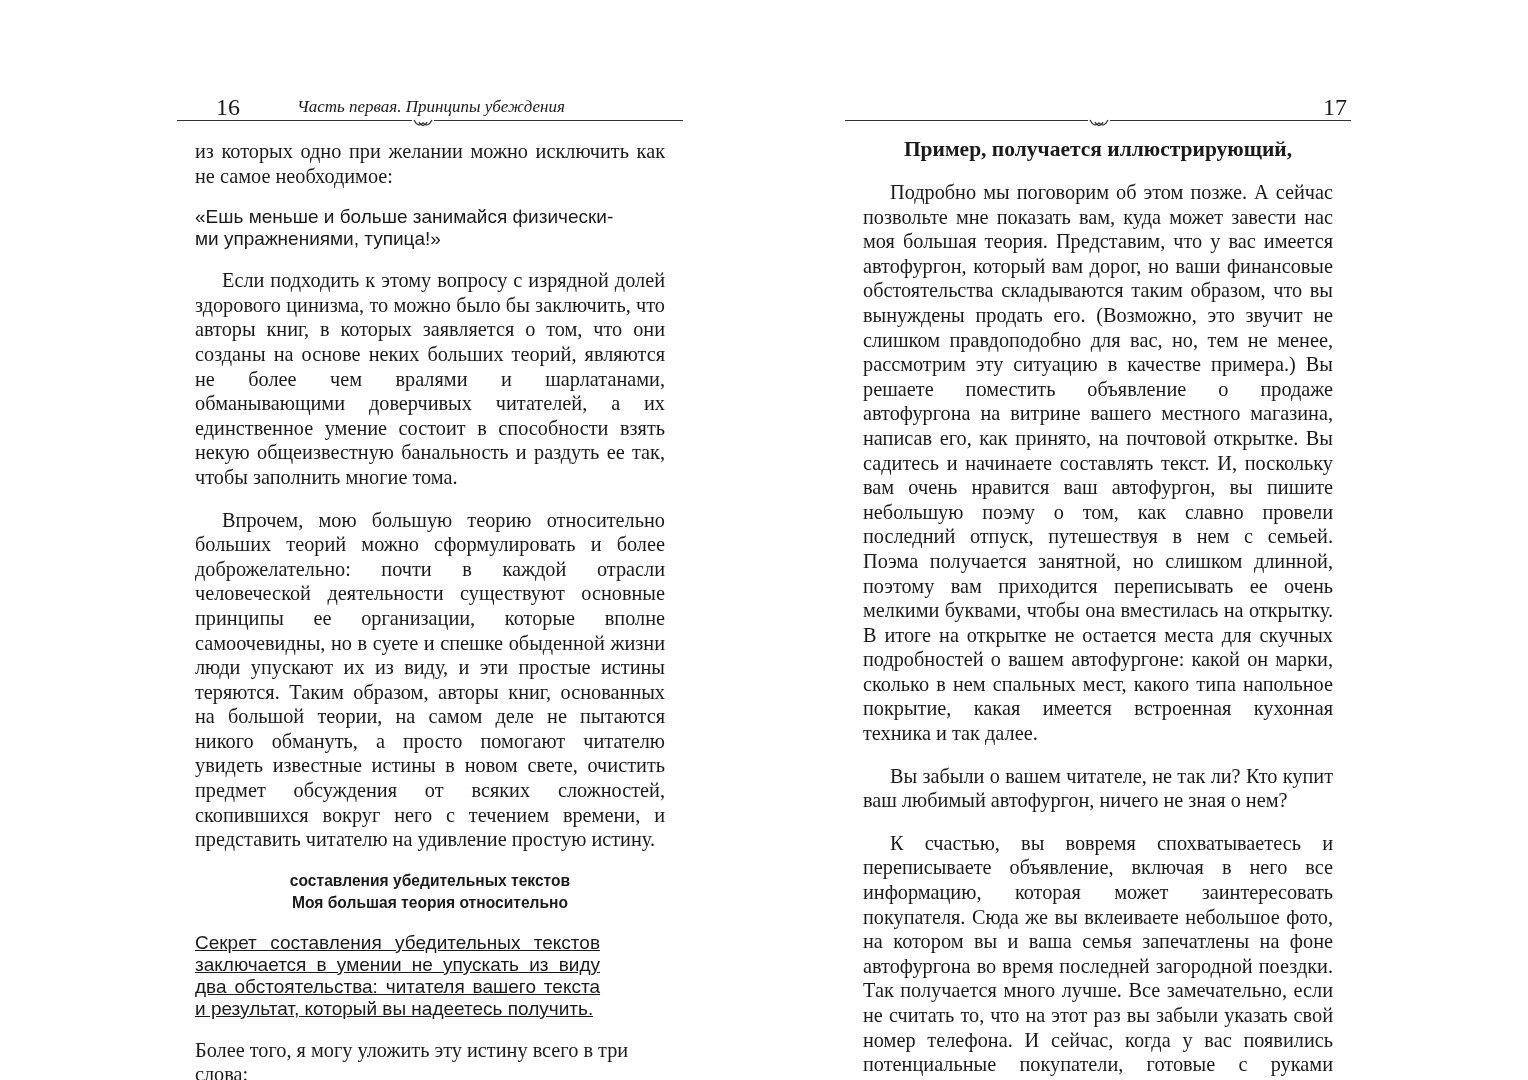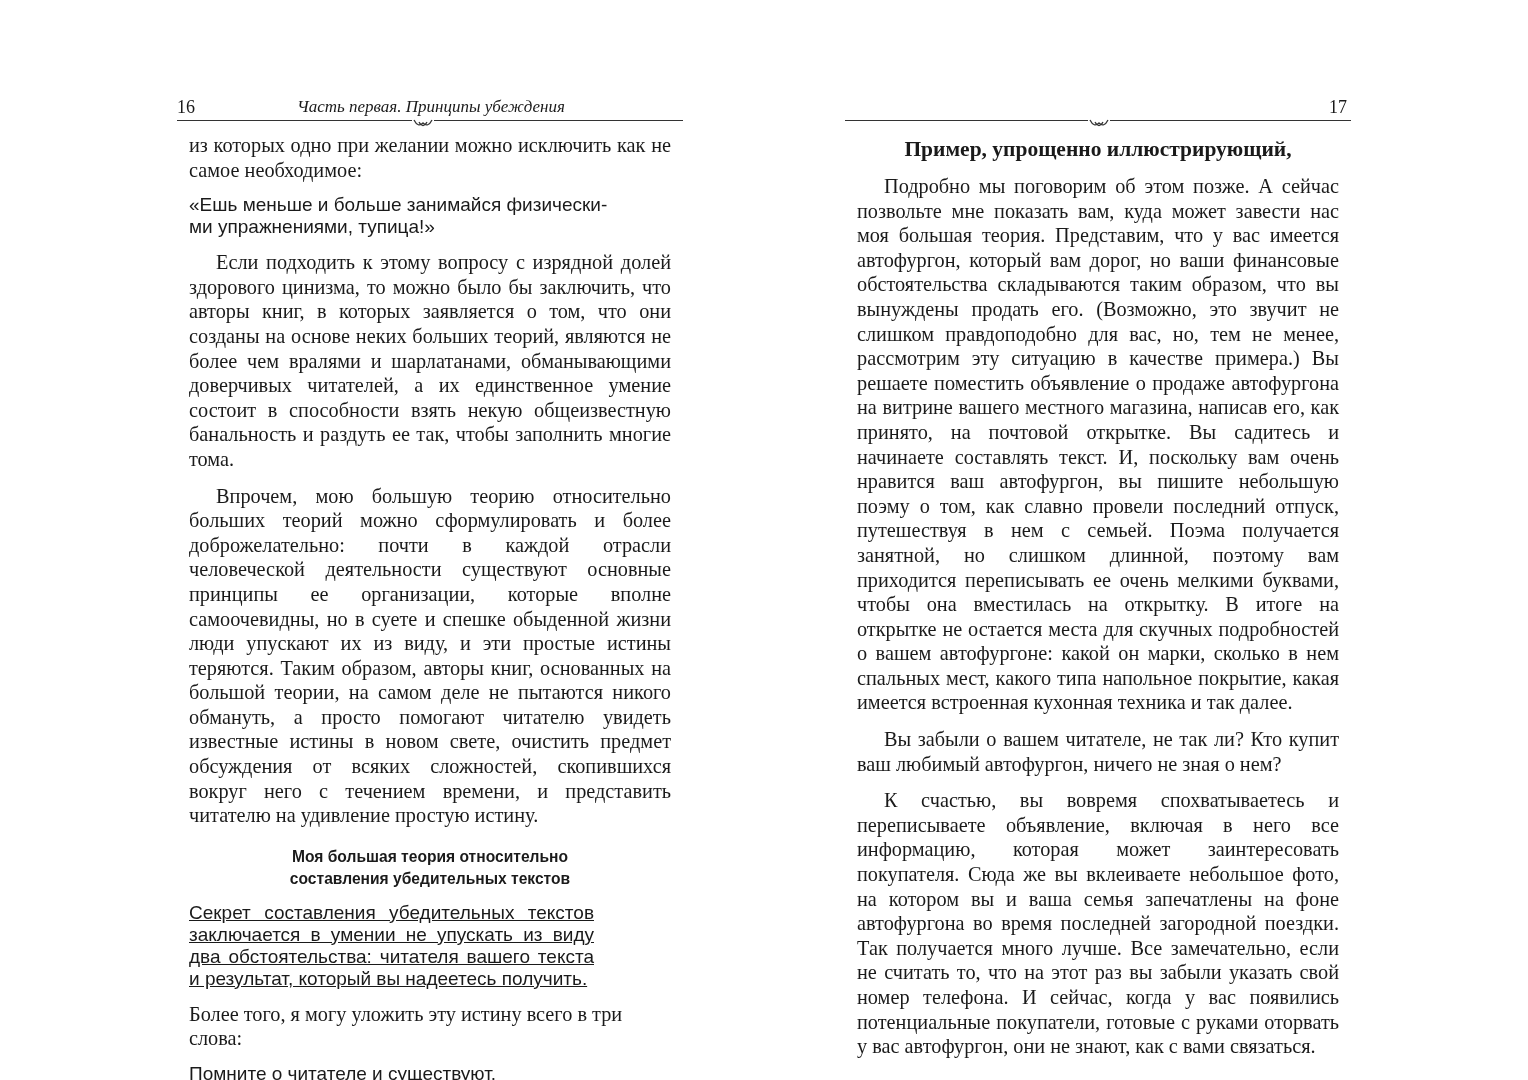--- a/index.html
+++ b/index.html
@@ -10,36 +10,36 @@
     }
     .page { position: absolute; top: 94px; }
     .page-left { left: 177px; width: 506px; }
     .page-right { left: 845px; width: 506px; }
 
     .running-head {
       position: relative; height: 26px;
       border-bottom: 1px solid #333;
       font-size: 17px; line-height: 26px;
     }
-    .running-head .num { position: absolute; top: 0; font-style: normal; font-size: 18px; }
+    .running-head .num { position: absolute; top: 0; font-style: normal; font-size: 24px; margin-left: 39px; }
     .page-left .running-head .num { left: 0; }
     .page-right .running-head .num { right: 4px; }
     .running-head .title { font-style: italic; position: absolute; top: 0; white-space: nowrap; }
     .page-left .running-head .title { left: 120px; }
     .page-right .running-head .title { right: 40px; }
     .ornament {
       position: absolute; bottom: -9px; width: 22px; height: 10px;
       background: #fff;
     }
     .page-left .ornament { left: 235px; }
     .page-right .ornament { left: 243px; }
     .ornament svg { display: block; }
 
     .body { margin-top: 8px; font-size: 20.3px; line-height: 24.6px; text-align: justify; }
-    .body p { margin: 12px; }
+    .body p { margin: 18px; }
     .body p.indent { text-indent: 27px; }
     .sans {
       font-family: "Liberation Sans", "DejaVu Sans", sans-serif;
       font-size: 19px; line-height: 22px;
     }
     .quote { margin: 10px 0 12px 52px; width: 420px; text-align: left; }
     .box-title {
       font-family: "Liberation Sans", "DejaVu Sans", sans-serif;
       font-weight: bold; font-size: 15.6px; line-height: 22px;
       text-align: center; margin: 18px 0 8px 0;
@@ -65,39 +65,39 @@
           <path d="M2 1 Q6 9 11 4 Q16 9 20 1 M7 3 Q11 10 15 3" fill="none" stroke="#333" stroke-width="1.3"></path>
         </svg>
     </span>
   </div>
   <div class="body">
     <p>из которых одно при желании можно исключить как не самое необходимое:</p>
     <p class="sans quote">«Ешь меньше и больше занимайся физически­ми упражнениями, тупица!»</p>
     <p class="indent">Если подходить к этому вопросу с изрядной долей здорового цинизма, то можно было бы заключить, что авторы книг, в которых заявляется о том, что они созданы на основе неких больших теорий, являются не более чем вралями и шарлатанами, обманывающими доверчивых читателей, а их единственное умение состоит в способности взять некую общеизвестную банальность и раздуть ее так, чтобы заполнить многие тома.</p>
     <p class="indent">Впрочем, мою большую теорию относительно больших теорий можно сформулировать и более доброжелательно: почти в каждой отрасли человеческой деятельности существуют основные принципы ее организации, которые вполне самоочевидны, но в суете и спешке обыденной жизни люди упускают их из виду, и эти простые истины теряются. Таким образом, авторы книг, основанных на большой теории, на самом деле не пытаются никого обмануть, а просто помогают читателю увидеть известные истины в новом свете, очистить предмет обсуждения от всяких сложностей, скопившихся вокруг него с течением времени, и представить читателю на удивление простую истину.</p>
     <div class="box-title">
+      <div>составления убедительных текстов</div>
       <div>Моя большая теория относительно</div>
-      <div>составления убедительных текстов</div>
     </div>
     <p class="sans box-text">Секрет составления убедительных текстов заключается в умении не упускать из виду два обстоятельства: читателя вашего текста и результат, который вы надеетесь получить.</p>
     <p class="final-line">Более того, я могу уложить эту истину всего в три слова:</p>
     <p class="sans rule-text">Помните о читателе и существуют.</p>
   </div>
 </div>
 
 <div class="page page-right">
   <div class="running-head">
     <span class="num">17</span>
     <span class="ornament">
       <svg width="22" height="10" viewBox="0 0 22 10">
           <path d="M2 1 Q6 9 11 4 Q16 9 20 1 M7 3 Q11 10 15 3" fill="none" stroke="#333" stroke-width="1.3"></path>
         </svg>
     </span>
   </div>
   <div class="body">
     <div class="section-heading">
-      <div>Пример, упрощенно иллюстрирующий,</div>
+      <div>Пример, получается иллюстрирующий,</div>
     </div>
     <p class="indent">Подробно мы поговорим об этом позже. А сейчас позвольте мне показать вам, куда может завести нас моя большая теория. Представим, что у вас имеется автофургон, который вам дорог, но ваши финансовые обстоятельства складываются таким образом, что вы вынуждены продать его. (Возможно, это звучит не слишком правдоподобно для вас, но, тем не менее, рассмотрим эту ситуацию в качестве примера.) Вы решаете поместить объявление о продаже автофургона на витрине вашего местного магазина, написав его, как принято, на почтовой открытке. Вы садитесь и начинаете составлять текст. И, поскольку вам очень нравится ваш автофургон, вы пишите небольшую поэму о том, как славно провели последний отпуск, путешествуя в нем с семьей. Поэма получается занятной, но слишком длинной, поэтому вам приходится переписывать ее очень мелкими буквами, чтобы она вместилась на открытку. В итоге на открытке не остается места для скучных подробностей о вашем автофургоне: какой он марки, сколько в нем спальных мест, какого типа напольное покрытие, какая имеется встроенная кухонная техника и так далее.</p>
     <p class="indent">Вы забыли о вашем читателе, не так ли? Кто купит ваш любимый автофургон, ничего не зная о нем?</p>
     <p class="indent">К счастью, вы вовремя спохватываетесь и переписываете объявление, включая в него все информацию, которая может заинтересовать покупателя. Сюда же вы вклеиваете небольшое фото, на котором вы и ваша семья запечатлены на фоне автофургона во время последней загородной поездки. Так получается много лучше. Все замечательно, если не считать то, что на этот раз вы забыли указать свой номер телефона. И сейчас, когда у вас появились потенциальные покупатели, готовые с руками оторвать у вас автофургон, они не знают, как с вами связаться.</p>
   </div>
 </div>
 
 </body></html>

